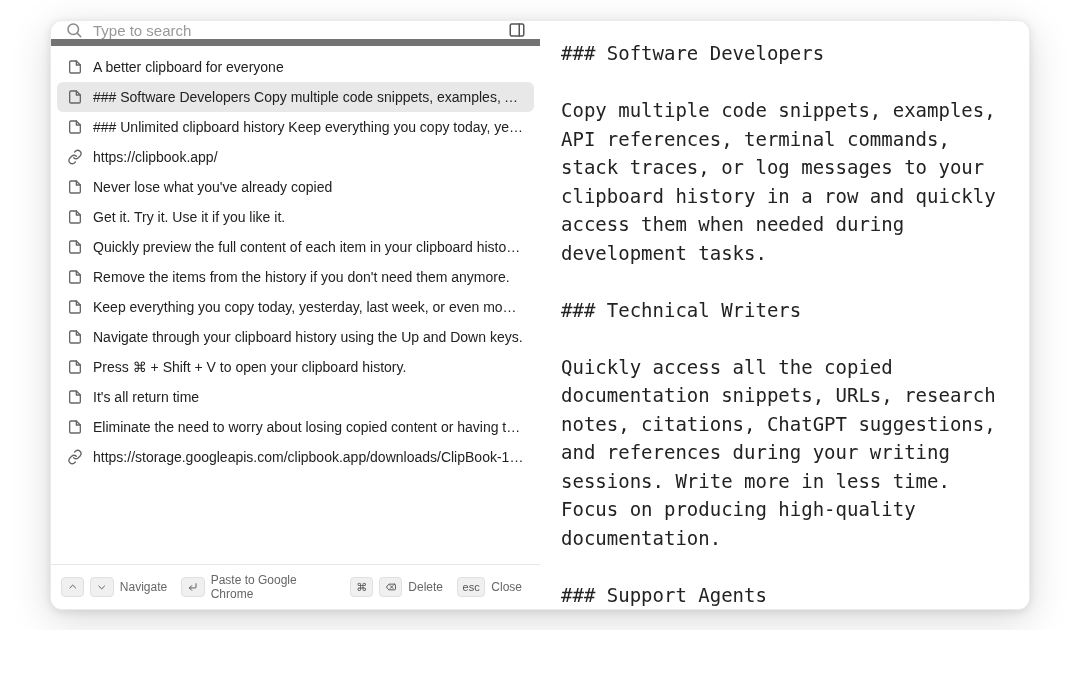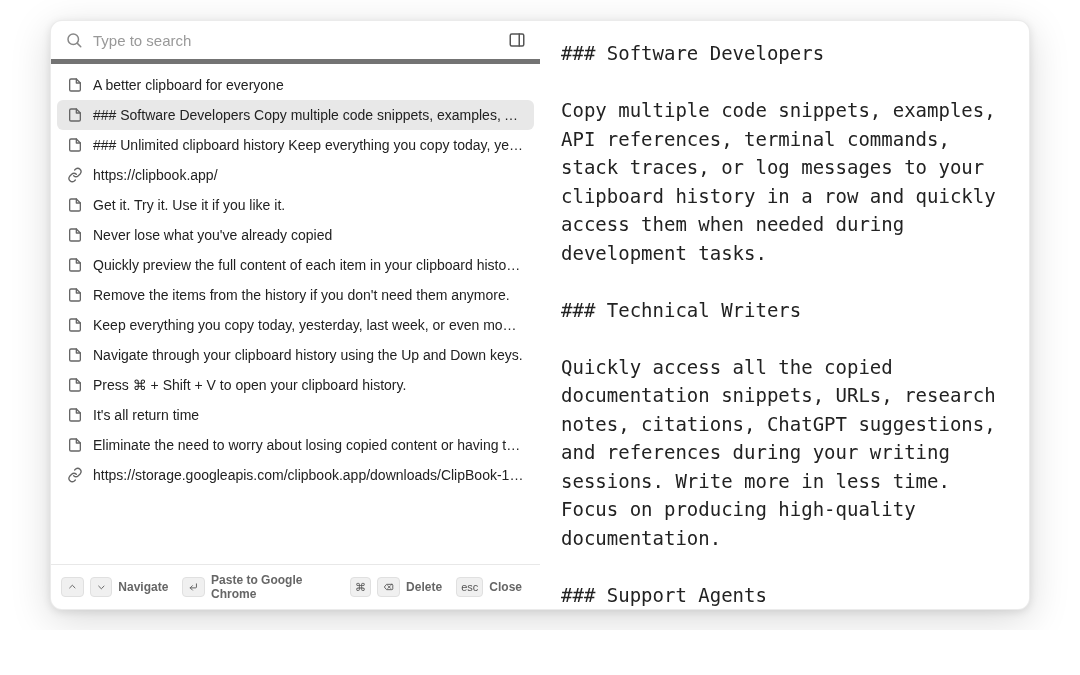--- a/index.html
+++ b/index.html
@@ -23,22 +23,22 @@
     }
     .left-pane {
       width: 490px;
       display: flex;
       flex-direction: column;
       border-right: 1px solid rgba(0,0,0,0);
     }
     .search-bar {
       display: flex;
       align-items: center;
-      padding: 10px 14px;
-      border-bottom: 5px solid #737373;
+      padding: 0 14px;
+      border-bottom: 7px solid #737373;
       gap: 10px;
     }
     .search-icon-svg { width: 18px; height: 18px; color: #888; flex-shrink: 0; }
     .search-input {
       flex: 1;
       border: none;
       outline: none;
       font-size: 15px;
       color: #333;
       background: transparent;
@@ -82,21 +82,21 @@
       min-width: 20px;
       height: 20px;
       padding: 0 5px;
       background: #f0f0f0;
       border-radius: 4px;
       font-size: 11px;
       color: #555;
       border: 1px solid #e0e0e0;
     }
     .kbd svg { width: 12px; height: 12px; }
-    .footer-label { margin-right: 8px; font-weight: bold; }
+    .footer-label { margin-right: 8px; }
     .right-pane {
       flex: 1;
       padding: 18px 20px;
       overflow-y: auto;
       font-family: ui-monospace, "SF Mono", Menlo, Monaco, Consolas, monospace;
       font-size: 19px;
       line-height: 1.5;
       color: #222;
       white-space: pre-wrap;
       word-wrap: break-word;
@@ -155,30 +155,30 @@
           </span>
           <span class="item-text">https://clipbook.app/</span>
         </div>
         <div class="list-item">
           <span style="display: flex;">
             <svg class="item-icon" viewBox="0 0 24 24" fill="none" stroke="currentColor" stroke-width="2" stroke-linecap="round" stroke-linejoin="round">
               <path d="M14 3H6a2 2 0 0 0-2 2v14a2 2 0 0 0 2 2h12a2 2 0 0 0 2-2V9z"></path>
               <polyline points="14 3 14 9 20 9"></polyline>
             </svg>
           </span>
+          <span class="item-text">Never lose what you've already copied</span>
+        </div>
+        <div class="list-item">
+          <span style="display: flex;">
+            <svg class="item-icon" viewBox="0 0 24 24" fill="none" stroke="currentColor" stroke-width="2" stroke-linecap="round" stroke-linejoin="round">
+              <path d="M14 3H6a2 2 0 0 0-2 2v14a2 2 0 0 0 2 2h12a2 2 0 0 0 2-2V9z"></path>
+              <polyline points="14 3 14 9 20 9"></polyline>
+            </svg>
+          </span>
           <span class="item-text">Get it. Try it. Use it if you like it.</span>
-        </div>
-        <div class="list-item">
-          <span style="display: flex;">
-            <svg class="item-icon" viewBox="0 0 24 24" fill="none" stroke="currentColor" stroke-width="2" stroke-linecap="round" stroke-linejoin="round">
-              <path d="M14 3H6a2 2 0 0 0-2 2v14a2 2 0 0 0 2 2h12a2 2 0 0 0 2-2V9z"></path>
-              <polyline points="14 3 14 9 20 9"></polyline>
-            </svg>
-          </span>
-          <span class="item-text">Never lose what you've already copied</span>
         </div>
         <div class="list-item">
           <span style="display: flex;">
             <svg class="item-icon" viewBox="0 0 24 24" fill="none" stroke="currentColor" stroke-width="2" stroke-linecap="round" stroke-linejoin="round">
               <path d="M14 3H6a2 2 0 0 0-2 2v14a2 2 0 0 0 2 2h12a2 2 0 0 0 2-2V9z"></path>
               <polyline points="14 3 14 9 20 9"></polyline>
             </svg>
           </span>
           <span class="item-text">Quickly preview the full content of each item in your clipboard history to …</span>
         </div>

